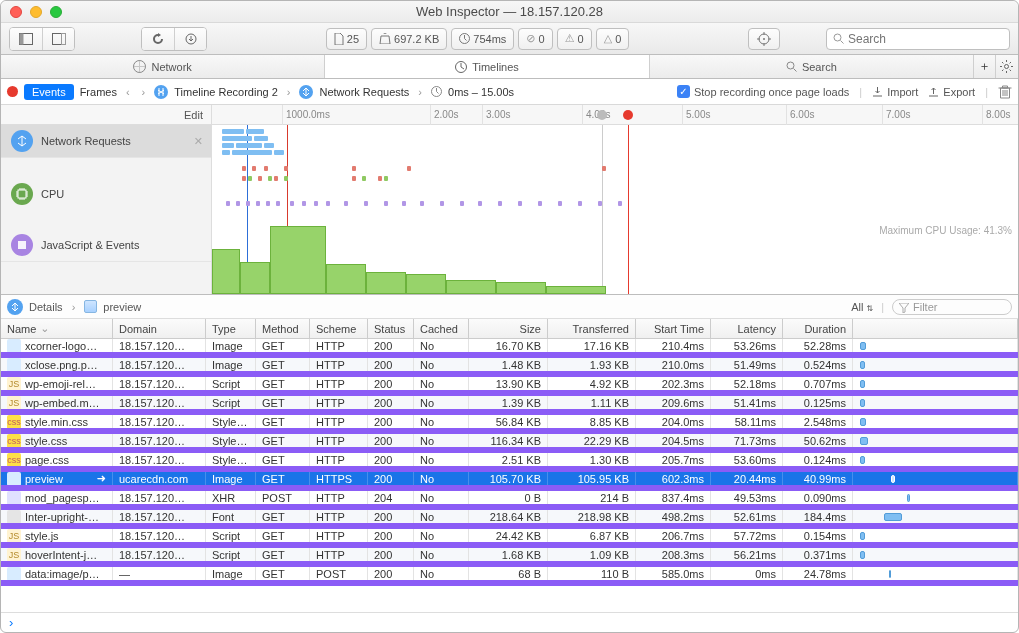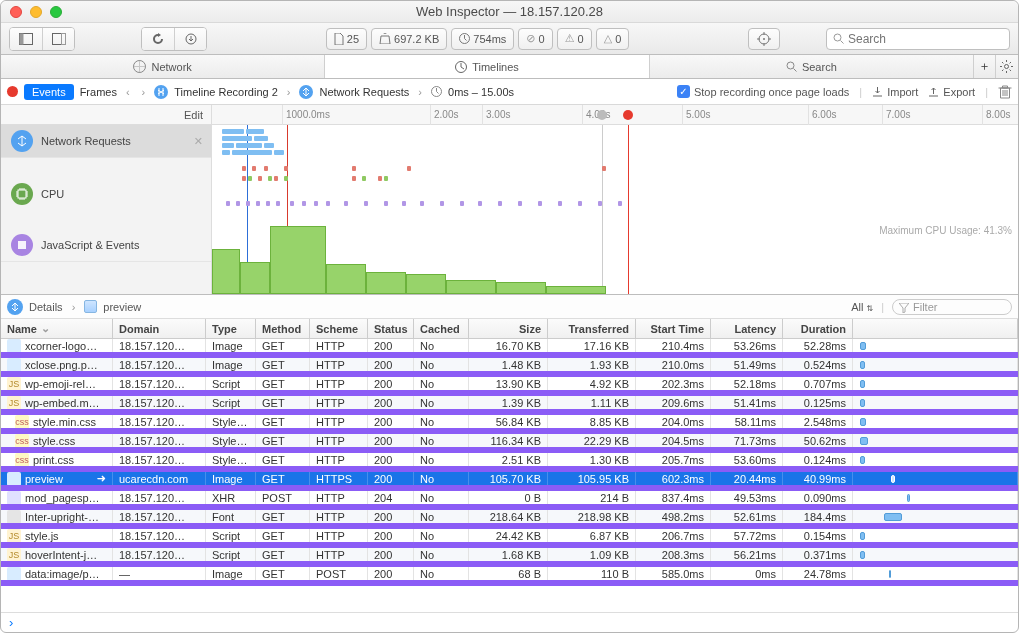--- a/index.html
+++ b/index.html
@@ -57,28 +57,28 @@
 .cpu-col { position:absolute; bottom:0; background:#97d36a; border:1px solid #6cb23c; }
 .cpu-text { position:absolute; right:6px; top:100px; font-size:10px; color:#aaa; }
 .handle { position:absolute; top:14px; width:10px; height:10px; border-radius:50%; }
 .details-bar { height:24px; border-bottom:1px solid #ddd; background:#fdfdfd; display:flex; align-items:center; padding:0 6px; font-size:11px; color:#555; gap:6px;}
 .filter-box { margin-left:auto; display:flex; gap:8px; align-items:center;}
 .filter-input { border:1px solid #ccc; border-radius:10px; padding:1px 8px 1px 20px; width:120px; color:#999; font-size:11px; position:relative;}
 .table { flex:1; overflow:hidden; }
 .thead, .trow { display:flex; align-items:center; font-size:11px; }
 .thead { height:20px; background:linear-gradient(#fbfbfb,#f0f0f0); border-bottom:1px solid #ccc; color:#444; }
 .cell { padding: 0 6px; border-right:1px solid #e3e3e3; overflow:hidden; white-space:nowrap; text-overflow:ellipsis; height:100%; display:flex; align-items:center; }
-.thead .cell { border-right:1px solid #ccc;font-weight:bold; }
+.thead .cell { border-right:1px solid #ccc; }
 .c-name{width:112px;} .c-domain{width:93px;} .c-type{width:50px;} .c-method{width:54px;} .c-scheme{width:58px;} .c-status{width:46px;} .c-cached{width:55px;} .c-size{width:79px; justify-content:flex-end;} .c-trans{width:88px; justify-content:flex-end;} .c-start{width:75px; justify-content:flex-end;} .c-lat{width:72px; justify-content:flex-end;} .c-dur{width:70px; justify-content:flex-end;} .c-tl{flex:1;}
 .trow { height:19px; border-bottom:6px solid #8b5cf6; }
 .trow:nth-child(even){ background:#f6f8fb; }
 .trow.sel { background:#1a74e8; color:#fff; }
 .trow.sel .cell { border-right-color: rgba(255,255,255,0.2); }
 .row-icon { width:14px; height:14px; margin-right:4px; display:inline-flex; align-items:center; justify-content:center; font-size:9px; border-radius:2px; flex-shrink:0;}
-.ic-img{ background:#d8ecff; color:#5b8bc4; } .ic-js{ background:#fff3d1; color:#b38a2a;} .ic-css{ background:#fef9c3; color:#c0605f;margin-left:8px;} .ic-font{ background:#e5e5e5; color:#777;} .ic-data{ background:#e0e0ff; color:#6666aa;}
+.ic-img{ background:#d8ecff; color:#5b8bc4; } .ic-js{ background:#fff3d1; color:#b38a2a;} .ic-css{ background:#fde047; color:#c0605f;} .ic-font{ background:#e5e5e5; color:#777;} .ic-data{ background:#e0e0ff; color:#6666aa;}
 .goto { margin-left:auto; color:#fff; }
 .minibar { height:8px; border-radius:2px; background:#7fbef2; border:1px solid #529cd8; }
 .trow.sel .minibar { background:#cfe6ff; border-color:#fff; }
 .sortarr { margin-left:4px; opacity:.5; }
 .console-row { position:absolute; bottom:0; left:0; right:0; height:20px; border-top:1px solid #ddd; display:flex; align-items:center; padding:0 8px; color:#0a7aff; font-size:13px;}
 svg { display:block; }
 </style>
 </head>
 <body>
 
@@ -254,21 +254,21 @@
 </div>
 
 <div class="ruler">
   <div class="edit">Edit</div>
   <div class="ticks" id="ticks">
       <div class="tick" style="left: 70px; text-align: right;">1000.0ms</div>
       <div class="tick" style="left: 170px; margin-left: 48px;">2.00s</div>
       <div class="tick" style="left: 270px;">3.00s</div>
       <div class="tick" style="left: 370px;">4.00s</div>
       <div class="tick" style="left: 470px;">5.00s</div>
-      <div class="tick" style="left: 596px;">6.00s</div>
+      <div class="tick" style="left: 574px;">6.00s</div>
       <div class="tick" style="left: 670px;">7.00s</div>
       <div class="tick" style="left: 770px;">8.00s</div>
     </div>
 </div>
 
 <div class="sidebar-timeline">
   <div class="tl-sidebar">
     <div class="tl-row sel">
       <span class="tl-icon" style="background:#53a2f0">
           <svg width="12" height="12">
@@ -535,21 +535,21 @@
         <div class="cell c-start">204.5ms</div>
         <div class="cell c-lat">71.73ms</div>
         <div class="cell c-dur">50.62ms</div>
         <div class="cell c-tl">
           <div class="minibar" style="margin-left:1px;width:8px;"></div>
         </div>
       </div>
       <div class="trow">
         <div class="cell c-name">
           <span class="row-icon ic-css">css</span>
-          <span>print.css</span>
+          <span>page.css</span>
         </div>
         <div class="cell c-domain">18.157.120…</div>
         <div class="cell c-type">Style…</div>
         <div class="cell c-method">GET</div>
         <div class="cell c-scheme">HTTP</div>
         <div class="cell c-status">200</div>
         <div class="cell c-cached">No</div>
         <div class="cell c-size">2.51 KB</div>
         <div class="cell c-trans">1.30 KB</div>
         <div class="cell c-start">205.7ms</div>

